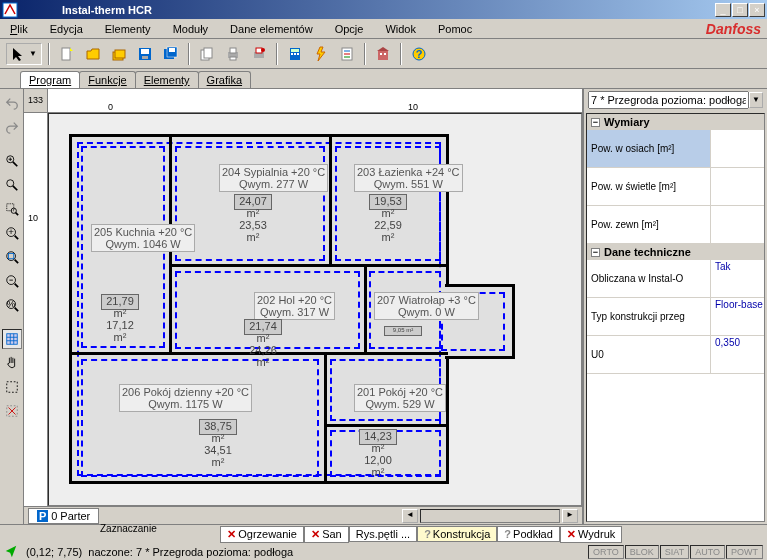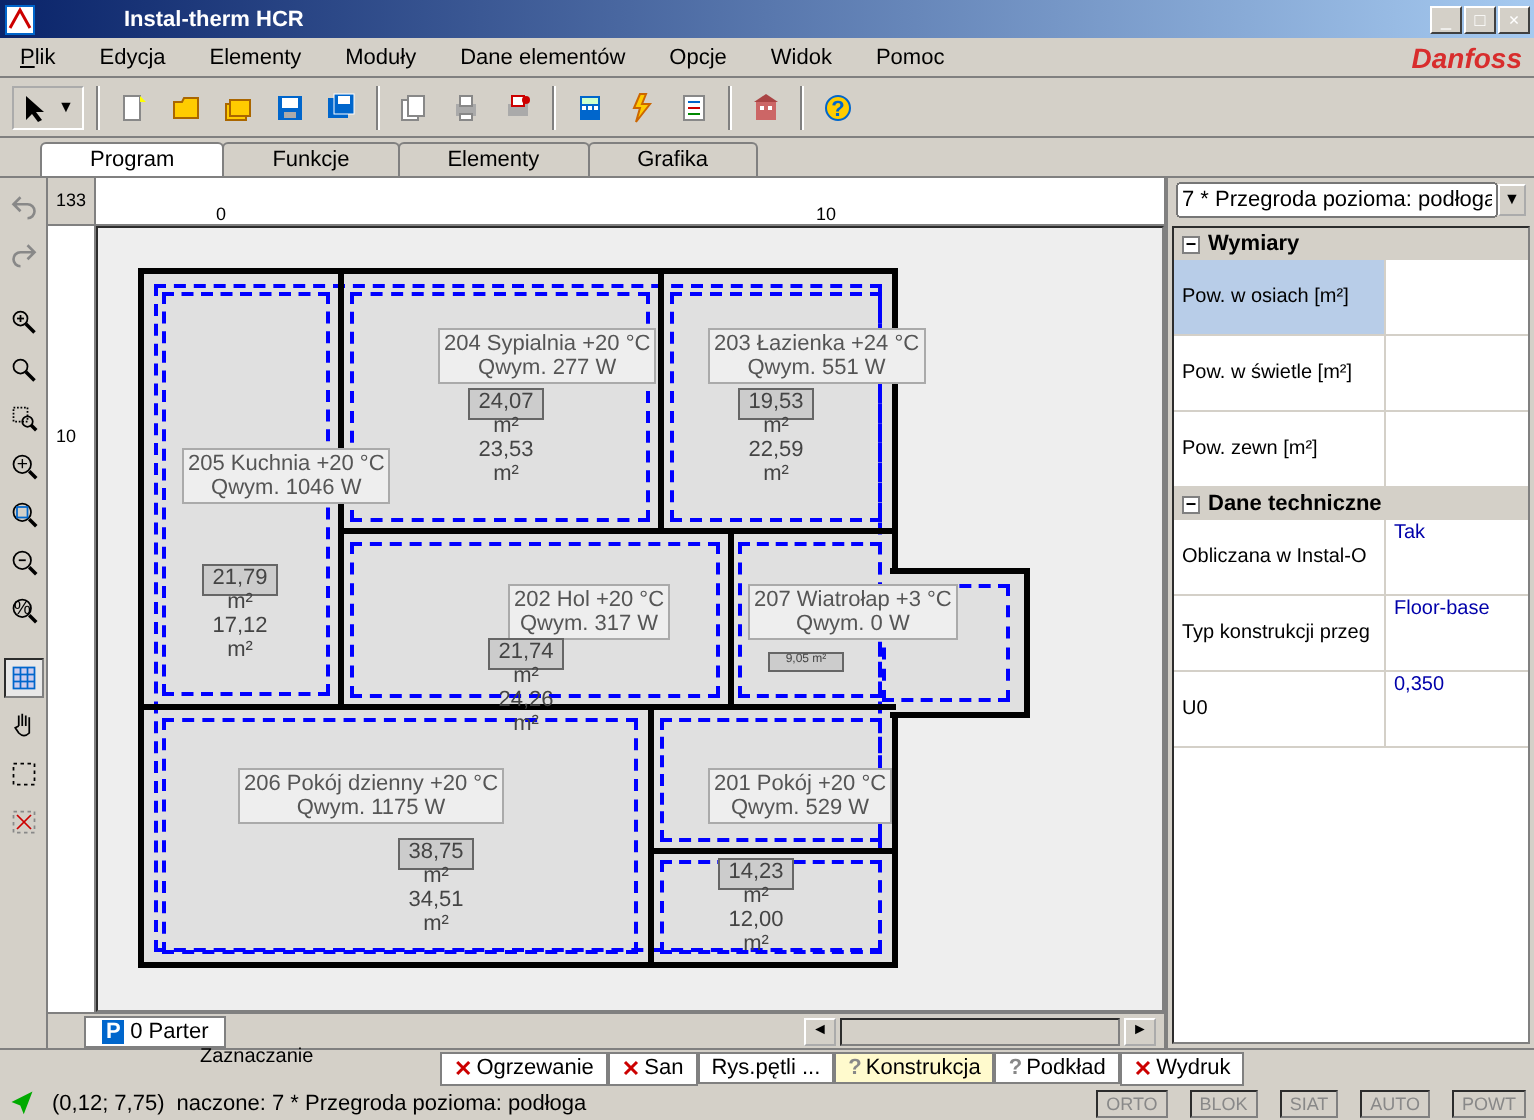--- a/index.html
+++ b/index.html
@@ -21,21 +21,21 @@
 
 
 .toolbar { height: 30px; background: #d4d0c8; display: flex; align-items: center; padding: 2px 6px; gap: 4px; border-bottom: 1px solid #808080; }
 .tbdrop { display: flex; align-items: center; border: 1px inset #fff; padding: 2px 4px; background: #d4d0c8; }
 .tbtn { width: 22px; height: 22px; display: flex; align-items: center; justify-content: center; cursor: pointer; }
 .tbtn svg { width: 16px; height: 16px; }
 .tsep { width: 2px; height: 22px; border-left: 1px solid #808080; border-right: 1px solid #fff; margin: 0 2px; }
 
 
 .maintabs { height: 20px; background: #d4d0c8; display: flex; align-items: flex-end; padding-left: 20px; border-bottom: 1px solid #808080; }
-.mtab { padding: 2px 24px; border: 1px solid #808080; border-bottom: none; background: #d4d0c8; margin-right: -1px; border-radius: 3px 3px 0 0; cursor: pointer; }
+.mtab { padding: 2px 8px; border: 1px solid #808080; border-bottom: none; background: #d4d0c8; margin-right: -1px; border-radius: 3px 3px 0 0; cursor: pointer; text-decoration: underline; }
 .mtab.active { background: #fff; position: relative; z-index: 1; }
 
 
 .workarea { position: absolute; top: 89px; left: 0; right: 0; bottom: 36px; display: flex; }
 .lefttools { width: 24px; background: #d4d0c8; display: flex; flex-direction: column; align-items: center; gap: 4px; padding-top: 4px; border-right: 1px solid #808080; }
 .ltbtn { width: 20px; height: 20px; display: flex; align-items: center; justify-content: center; cursor: pointer; }
 .ltbtn.active { border: 1px inset #808080; background: #e8e8e8; }
 
 .canvaswrap { flex: 1; display: flex; flex-direction: column; background: #fef9c3; min-width: 0; }
 .rulerbox { height: 24px; display: flex; background: #fff; border-bottom: 1px solid #808080; }
@@ -51,49 +51,49 @@
 .floorplan { position: absolute; top: 20px; left: 20px; width: 470px; height: 365px; }
 
 
 .outer-wall { position: absolute; border: 3px solid #000; background: #e0e0e0; }
 .blue-boundary { position: absolute; border: 2px dashed #0000ff; }
 .inner-wall { position: absolute; background: #000; }
 .room-label { position: absolute; font-size: 7px; color: #555; text-align: center; border: 1px solid #aaa; padding: 1px 2px; background: #eee; white-space: nowrap; }
 .heater { position: absolute; width: 38px; height: 10px; border: 1px solid #666; background: #ccc; font-size: 6px; text-align: center; color: #444; }
 
 .canvasbottom { height: 18px; background: #d4d0c8; display: flex; align-items: center; border-top: 1px solid #808080; }
-.floortab { padding: 1px 8px; border: 1px solid #808080; background: #fff; margin-left: 18px; font-size: 10px; }
+.floortab { padding: 1px 8px; border: 1px solid #808080; background: #fff; margin-left: 4px; font-size: 10px; }
 .bscroll { flex: 1; display: flex; justify-content: flex-end; padding-right: 4px; gap: 2px; }
 .sbtn { width: 16px; height: 14px; background: #d4d0c8; border: 1px outset #fff; font-size: 8px; text-align: center; cursor: pointer; }
 
 
 .rightpanel { width: 185px; background: #d4d0c8; border-left: 2px solid #808080; display: flex; flex-direction: column; }
 .rp-header { padding: 2px 4px; display: flex; align-items: center; background: #d4d0c8; }
 .rp-header input { flex: 1; font-size: 11px; padding: 1px; }
 .rp-header .dd { width: 14px; height: 16px; background: #d4d0c8; border: 1px outset #fff; text-align: center; cursor: pointer; font-size: 8px; line-height: 14px; }
 .rp-body { flex: 1; background: #fff; border: 1px inset #808080; margin: 2px; overflow: hidden; }
 .rp-group { background: #d4d0c8; padding: 2px 4px; font-weight: bold; display: flex; align-items: center; gap: 4px; }
 .rp-group .exp { width: 9px; height: 9px; border: 1px solid #808080; background: #fff; text-align: center; line-height: 7px; font-size: 9px; cursor: pointer; }
 .rp-row { display: flex; border-bottom: 1px solid #d4d0c8; }
 .rp-row .k { flex: 1; padding: 13px 4px; font-size: 10px; white-space: nowrap; overflow: hidden; }
-.rp-row .v { width: 72px; padding: 1px 4px; font-size: 10px; color: #0000aa; border-left: 1px solid #d4d0c8; white-space: nowrap; overflow: hidden; }
+.rp-row .v { width: 54px; padding: 1px 4px; font-size: 10px; color: #0000aa; border-left: 1px solid #d4d0c8; white-space: nowrap; overflow: hidden; }
 .rp-row.hl .k { background: #b8cde8; }
 
 
 .statusbar { position: absolute; bottom: 0; left: 0; right: 0; height: 36px; background: #d4d0c8; border-top: 1px solid #808080; }
 .bottomtabs { height: 18px; display: flex; align-items: center; padding-left: 80px; gap: 0; }
 .btab { padding: 1px 6px; border: 1px solid #808080; background: #fff; font-size: 10px; display: flex; align-items: center; gap: 2px; cursor: pointer; }
 .btab.active { background: #fffacd; }
 .btab .x { color: #c00; font-weight: bold; }
 .btab .q { color: #888; font-weight: bold; }
 .statusrow { height: 18px; display: flex; align-items: center; padding: 0 4px; gap: 6px; font-size: 10px; }
 .statusrow .sicon { width: 16px; }
 .statusrow .coord { }
 .statusrow .sel { flex: 1; text-align: center; }
-.statusrow .modes { display: flex; gap: 11px; }
+.statusrow .modes { display: flex; gap: 1px; }
 .statusrow .mode { padding: 1px 4px; border: 1px inset #808080; color: #888; font-size: 9px; }
 </style>
 </head>
 <body>
 
 <div class="titlebar">
   <span class="icon">
     <svg viewBox="0 0 16 16">
         <rect x="1" y="1" width="14" height="14" fill="#fff" stroke="#06c"></rect>
         <path d="M3 12 L8 3 L13 12" stroke="#c00" fill="none" stroke-width="1.5"></path>
@@ -360,21 +360,21 @@
           <div class="blue-boundary" style="top:296px;left:261px;width:111px;height:47px;"></div>
 
           <div class="room-label" style="top:90px;left:22px;"><span>205 Kuchnia  +20 °C</span><br><span>Qwym. 1046 W</span></div>
           <div class="room-label" style="top:30px;left:150px;"><span>204 Sypialnia  +20 °C</span><br><span>Qwym. 277 W</span></div>
           <div class="room-label" style="top:30px;left:285px;"><span>203 Łazienka  +24 °C</span><br><span>Qwym. 551 W</span></div>
           <div class="room-label" style="top:158px;left:185px;"><span>202 Hol  +20 °C</span><br><span>Qwym. 317 W</span></div>
           <div class="room-label" style="top:158px;left:305px;"><span>207 Wiatrołap  +3 °C</span><br><span>Qwym. 0 W</span></div>
           <div class="room-label" style="top:250px;left:50px;"><span>206 Pokój dzienny  +20 °C</span><br><span>Qwym. 1175 W</span></div>
           <div class="room-label" style="top:250px;left:285px;"><span>201 Pokój  +20 °C</span><br><span>Qwym. 529 W</span></div>
 
-          <div class="heater" style="top:148px;left:32px;height:16px;"><span>21,79 m²</span><br><span>17,12 m²</span></div>
+          <div class="heater" style="top:160px;left:32px;height:16px;"><span>21,79 m²</span><br><span>17,12 m²</span></div>
           <div class="heater" style="top:60px;left:165px;height:16px;"><span>24,07 m²</span><br><span>23,53 m²</span></div>
           <div class="heater" style="top:60px;left:300px;height:16px;"><span>19,53 m²</span><br><span>22,59 m²</span></div>
           <div class="heater" style="top:185px;left:175px;height:16px;"><span>21,74 m²</span><br><span>24,26 m²</span></div>
           <div class="heater" style="top:192px;left:315px;">9,05 m²</div>
           <div class="heater" style="top:285px;left:130px;height:16px;"><span>38,75 m²</span><br><span>34,51 m²</span></div>
           <div class="heater" style="top:295px;left:290px;height:16px;"><span>14,23 m²</span><br><span>12,00 m²</span></div>
         </div>
       </div>
     </div>
     <div class="canvasbottom">

